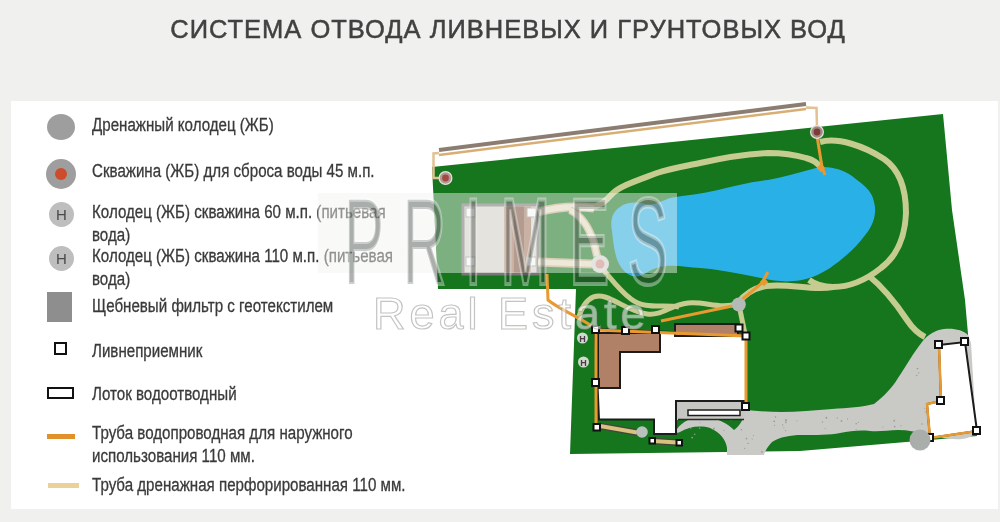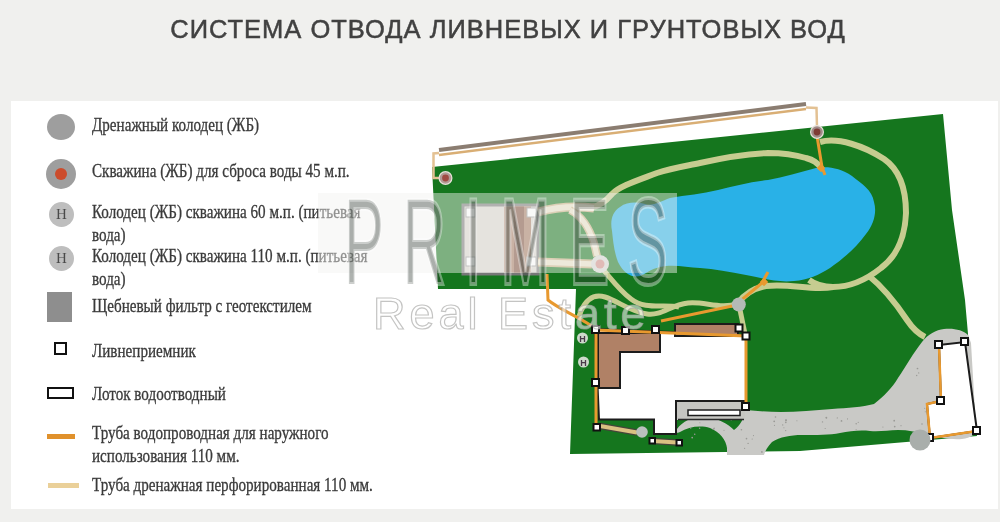--- a/index.html
+++ b/index.html
@@ -11,21 +11,21 @@
 </style>
 </head>
 <body>
 
 <div class="abs" style="left:0;top:0;width:1000px;height:522px;background:#f0f0ee;"></div>
 
 <div class="abs" style="left:11px;top:101px;width:987px;height:408px;background:#ffffff;"></div>
 
 <div class="abs" style="left:0;top:15px;width:1016px;text-align:center;font-size:25.5px;color:#414141;letter-spacing:1px;-webkit-text-stroke:0.5px #414141;">СИСТЕМА ОТВОДА ЛИВНЕВЫХ И ГРУНТОВЫХ ВОД</div>
 
-<div class="abs" style="left:0;top:0;width:440px;height:406px;font-family:Liberation Serif, serif;">
+<div class="abs" style="left:0;top:0;width:440px;height:406px;">
 
   <div class="abs" style="left:46.5px;top:113.5px;width:28px;height:26px;border-radius:50%;background:#9e9e9e;"></div>
 
   <div class="ltxt" style="top:114px;">Дренажный колодец (ЖБ)</div>
 
   <div class="abs" style="left:46px;top:158.5px;width:30px;height:30px;border-radius:50%;background:#9e9e9e;"></div>
   <div class="abs" style="left:55px;top:167.5px;width:12px;height:12px;border-radius:50%;background:#cc4c2c;"></div>
 
   <div class="ltxt" style="top:160px;">Скважина (ЖБ) для сброса воды 45 м.п.</div>
 

